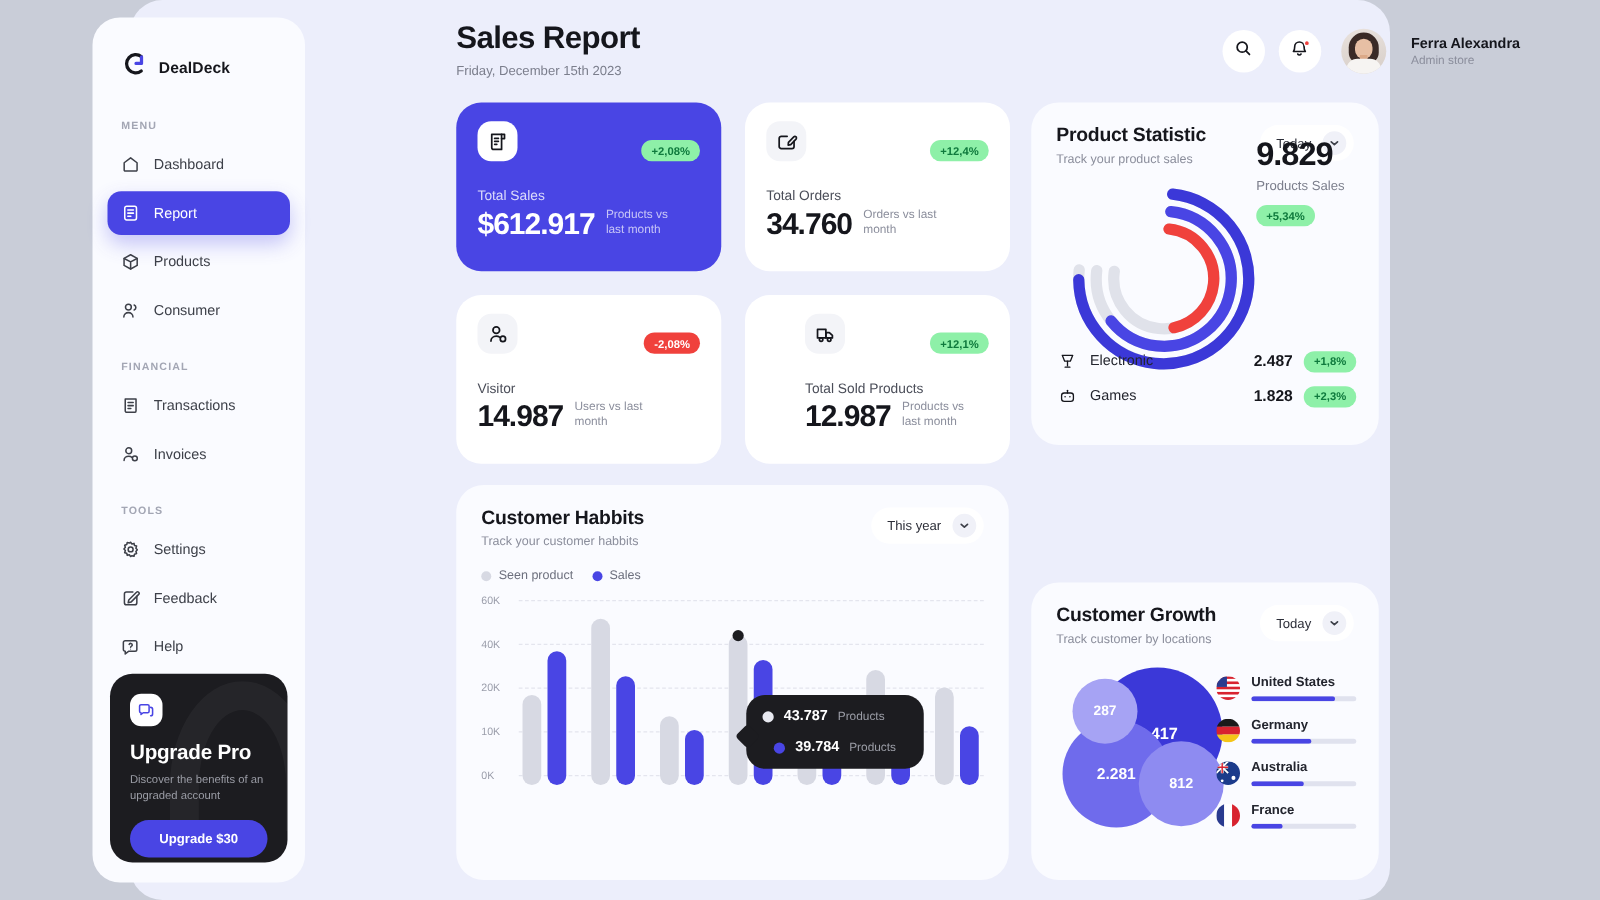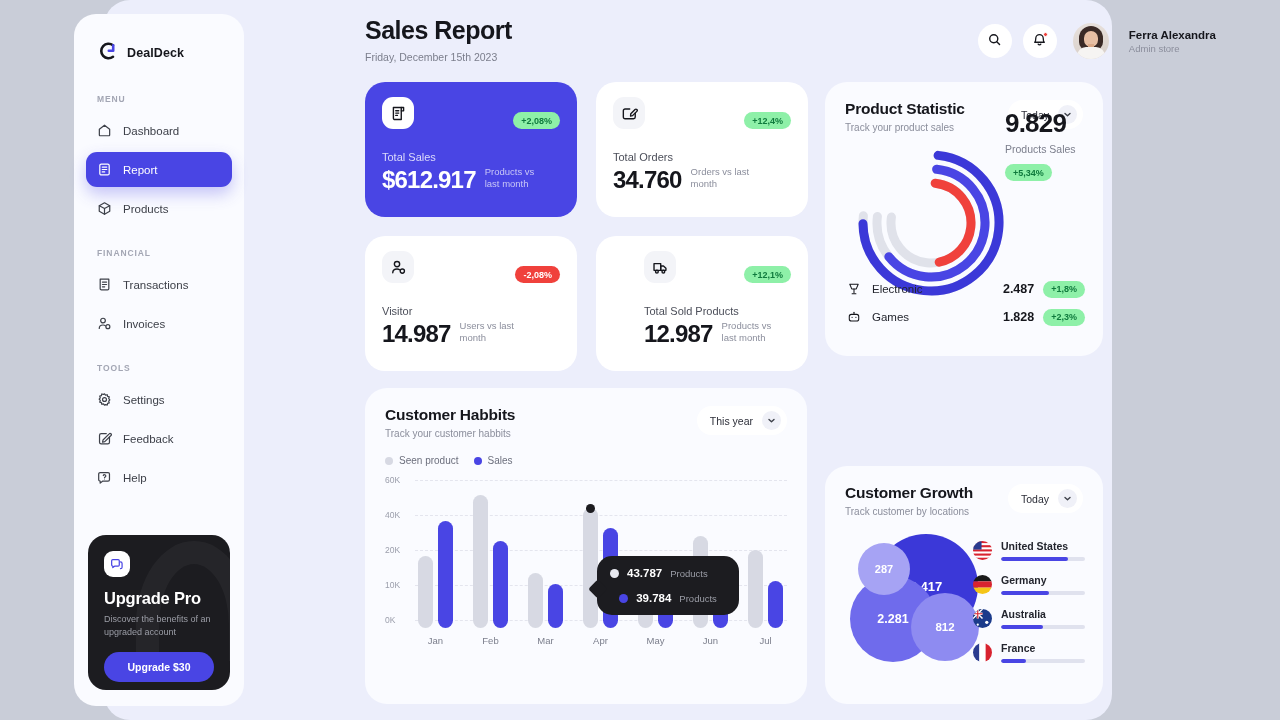--- a/index.html
+++ b/index.html
@@ -226,20 +226,30 @@
     <div class="nav-item">
       <span class="ic">
         <svg width="15" height="15" viewBox="0 0 16 16" fill="none" stroke="currentColor" stroke-width="1.3" stroke-linecap="round" stroke-linejoin="round">
           <path d="M8 1.9 13.6 5v6L8 14.1 2.4 11V5z"></path>
           <path d="M2.5 5.1 8 8l5.5-2.9M8 8v6"></path>
         </svg>
       </span>
       <span>Products</span>
     </div>
 
+    <div class="nav-item">
+      <span class="ic">
+        <svg width="15" height="15" viewBox="0 0 16 16" fill="none" stroke="currentColor" stroke-width="1.3" stroke-linecap="round" stroke-linejoin="round">
+          <circle cx="6.1" cy="5" r="2.5"></circle>
+          <path d="M2.2 13.4c0-2.3 1.8-3.7 3.9-3.7s3.9 1.4 3.9 3.7"></path>
+          <path d="M11 3.2a2.3 2.3 0 0 1 0 4.3"></path>
+        </svg>
+      </span>
+      <span>Consumer</span>
+    </div>
 
     <div class="nav-section second">FINANCIAL</div>
 
     <div class="nav-item">
       <span class="ic">
         <svg width="15" height="15" viewBox="0 0 16 16" fill="none" stroke="currentColor" stroke-width="1.3" stroke-linecap="round" stroke-linejoin="round">
           <path d="M3.4 2.3h9.2v10.2c0 .7-.6 1.2-1.3 1.2H4.7c-.7 0-1.3-.5-1.3-1.2z"></path>
           <path d="M5.8 5.4h4.4M5.8 8h4.4M5.8 10.5h2.4"></path>
         </svg>
       </span>
@@ -478,29 +488,20 @@
         <div class="bar-group">
           <div class="bar grey" style="height:92px"></div>
           <div class="bar blue" style="height:70px"></div>
         </div>
         <div class="bar-group">
           <div class="bar grey" style="height:78px"></div>
           <div class="bar blue" style="height:47px"></div>
         </div>
       </div>
 
-      <div class="xlabels">
-        <span class="xlab">Jan</span>
-        <span class="xlab">Feb</span>
-        <span class="xlab">Mar</span>
-        <span class="xlab">Apr</span>
-        <span class="xlab">May</span>
-        <span class="xlab">Jun</span>
-        <span class="xlab">Jul</span>
-      </div>
 
       <div class="tooltip">
         <div class="tt-row">
           <span class="tt-dot" style="background:#e8e9f0"></span>
           <span class="tt-val">43.787</span>
           <span class="tt-unit">Products</span>
         </div>
         <div class="tt-row">
           <span class="tt-dot" style="background:#4945e4"></span>
           <span class="tt-val">39.784</span>

